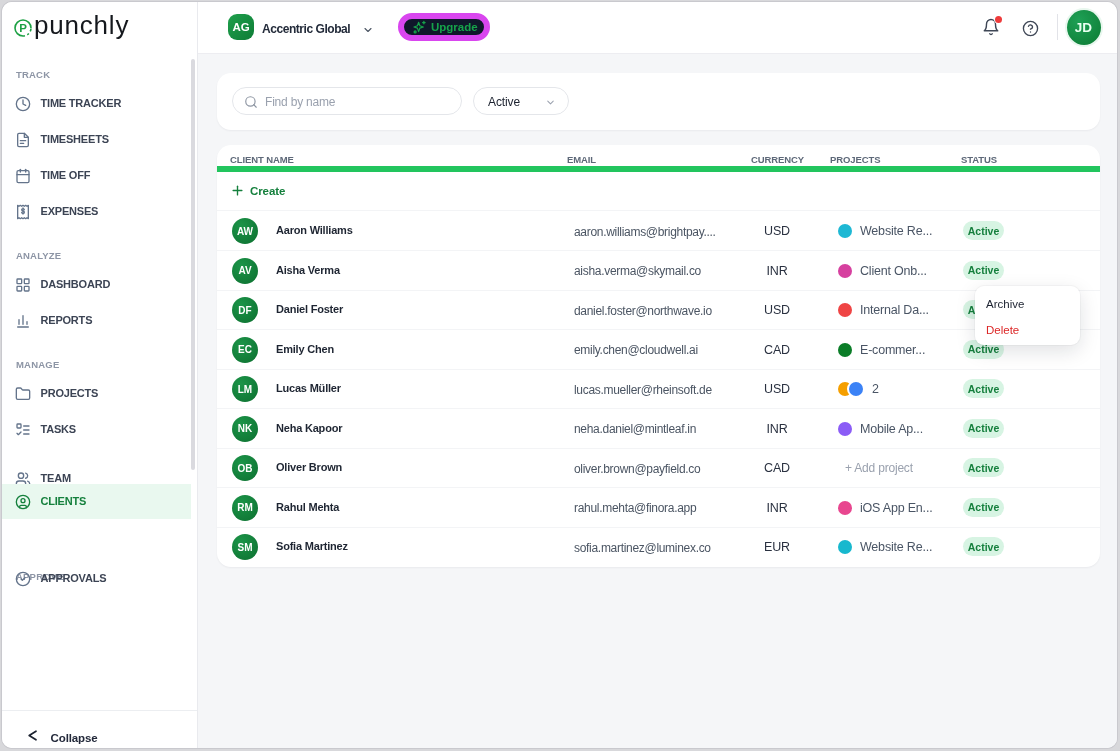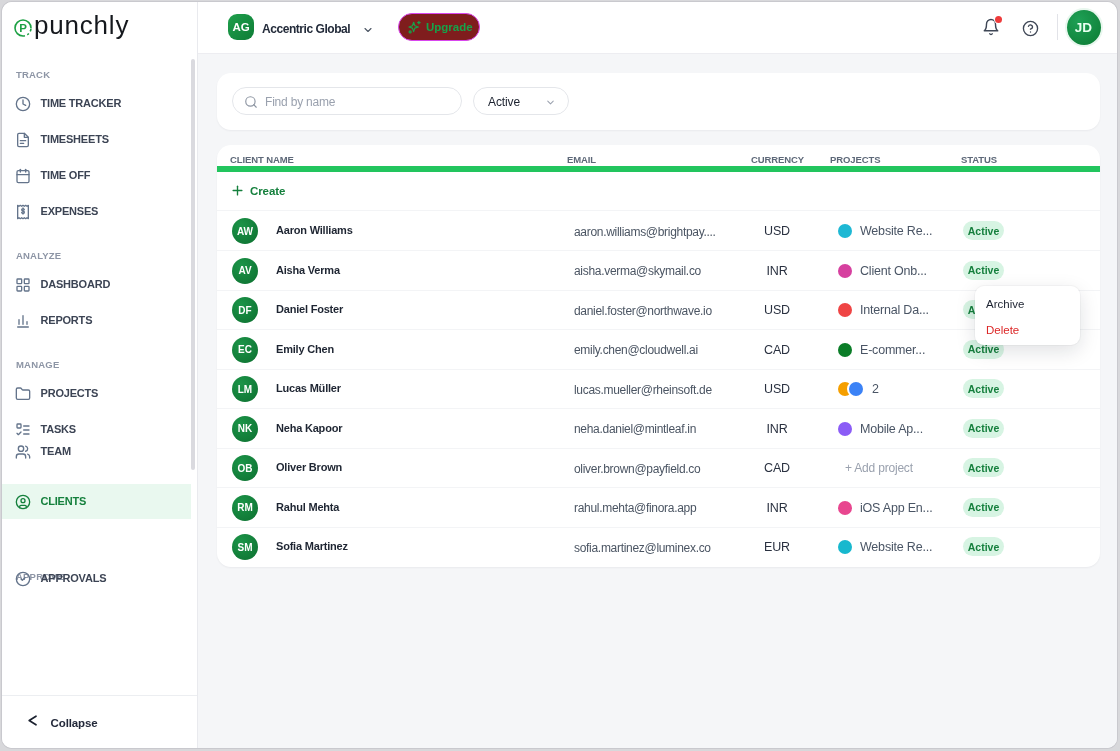--- a/index.html
+++ b/index.html
@@ -10,29 +10,29 @@
 .logo { position:absolute; left:0; top:0; height:54px; width:100%; }
 .logo svg.pmark { position:absolute; left:12px; top:17px; }
 .logo svg { display:block; }
 .logo-text { position:absolute; left:32px; top:7.5px; font-size:26px; font-weight:400; color:#15181d; letter-spacing:0.8px; }
 .shead { position:absolute; left:14px; font-size:9.5px; font-weight:700; letter-spacing:.2px; color:#8d95a5; }
 .nav { position:absolute; left:0; width:189px; height:35px; display:flex; align-items:center; color:#3c4454; font-size:11px; font-weight:700; letter-spacing:-0.2px; }
 .nav svg { position:absolute; left:13px; width:16px; height:16px; }
 .nav span { position:absolute; left:38.5px; top:10.5px; }
 .nav.active { background:#e9f8ef; color:#15803d; }
 .sb-scroll { position:absolute; left:189px; top:57px; width:4px; height:411px; background:#dadadf; border-radius:2px; }
-.collapse-bar { position:absolute; left:0; bottom:0; width:195px; height:53px; border-top:1px solid #eceef1; }
+.collapse-bar { position:absolute; left:0; bottom:0; width:195px; height:38px; border-top:1px solid #eceef1; }
 .collapse-bar svg { position:absolute; left:23px; top:17px; }
 .collapse-bar span { position:absolute; left:48.5px; top:20.5px; font-size:11.5px; font-weight:700; letter-spacing:-0.1px; color:#23293a; }
 
 .topbar { position:absolute; left:196px; top:0; right:0; height:52px; background:#fff; border-bottom:1px solid #ededf1; }
 .agbadge { position:absolute; left:30px; top:12px; width:26px; height:26px; border-radius:9px; background:linear-gradient(135deg,#1fa04c,#0e7c36); color:#fff; font-size:11.5px; font-weight:700; display:flex; align-items:center; justify-content:center; }
 .orgname { position:absolute; left:64px; top:19.5px; font-size:12px; font-weight:700; letter-spacing:-0.45px; color:#232b3a; }
 .org-chev { position:absolute; left:164px; top:22px; }
-.upgrade { position:absolute; left:200px; top:11px; height:28px; padding:0 6px 0 8px; border-radius:14px; background:#7f1d1d; border:1px solid #d946ef; display:flex; align-items:center; gap:4px; color:#16a34a; font-size:11.5px; font-weight:700; }
+.upgrade { position:absolute; left:200px; top:11px; height:28px; padding:0 6px 0 8px; border-radius:14px; background:#0f172a; border:6px solid #d946ef; display:flex; align-items:center; gap:4px; color:#16a34a; font-size:11.5px; font-weight:700; }
 .bell { position:absolute; right:117px; top:16px; }
 .belldot { position:absolute; right:115.5px; top:14px; width:7px; height:7px; border-radius:50%; background:#ee3b3b; box-shadow:0 0 0 1px #fff; }
 .help { position:absolute; right:78px; top:17.5px; }
 .tb-div { position:absolute; right:59px; top:12px; width:1px; height:26px; background:#e2e3e8; }
 .jd { position:absolute; right:16.5px; top:7.5px; width:34px; height:35px; border-radius:50%; background:radial-gradient(circle at 35% 30%,#1ea055,#0c7a33); color:#e8fff0; font-size:13.5px; font-weight:700; display:flex; align-items:center; justify-content:center; box-shadow:0 0 0 2px #e8f7ee; }
 
 .main { position:absolute; left:196px; top:52px; right:0; bottom:0; background:#f5f6f8; }
 .card { position:absolute; left:19px; width:883px; background:#fff; border-radius:14px; box-shadow:0 1px 2px rgba(16,24,40,.05); }
 .searchcard { top:19px; height:57px; }
 .sinput { position:absolute; left:15px; top:14px; width:230px; height:28px; border:1px solid #e4e6ea; border-radius:14px; }
@@ -140,21 +140,21 @@
     <div class="nav" style="top:410px;">
         <svg viewBox="0 0 24 24" fill="none" stroke="#64748b" stroke-width="2" stroke-linecap="round" stroke-linejoin="round">
           <rect x="3" y="3" width="6" height="6" rx="1"></rect>
           <path d="m3 17 2 2 4-4"></path>
           <line x1="13" y1="6" x2="21" y2="6"></line>
           <line x1="13" y1="12" x2="21" y2="12"></line>
           <line x1="13" y1="18" x2="21" y2="18"></line>
         </svg>
         <span>TASKS</span>
       </div>
-    <div class="nav" style="top:432px;">
+    <div class="nav" style="top:459px;">
         <svg viewBox="0 0 24 24" fill="none" stroke="#64748b" stroke-width="2" stroke-linecap="round" stroke-linejoin="round">
           <path d="M16 21v-2a4 4 0 0 0-4-4H6a4 4 0 0 0-4 4v2"></path>
           <circle cx="9" cy="7" r="4"></circle>
           <path d="M22 21v-2a4 4 0 0 0-3-3.87"></path>
           <path d="M16 3.13a4 4 0 0 1 0 7.75"></path>
         </svg>
         <span>TEAM</span>
       </div>
     <div class="nav active" style="top:482px;">
         <svg viewBox="0 0 24 24" fill="none" stroke="#15803d" stroke-width="2" stroke-linecap="round" stroke-linejoin="round">

